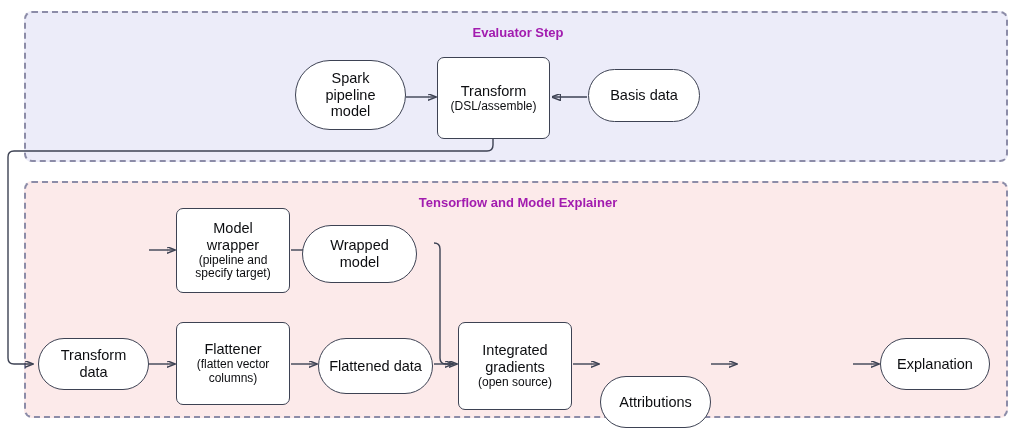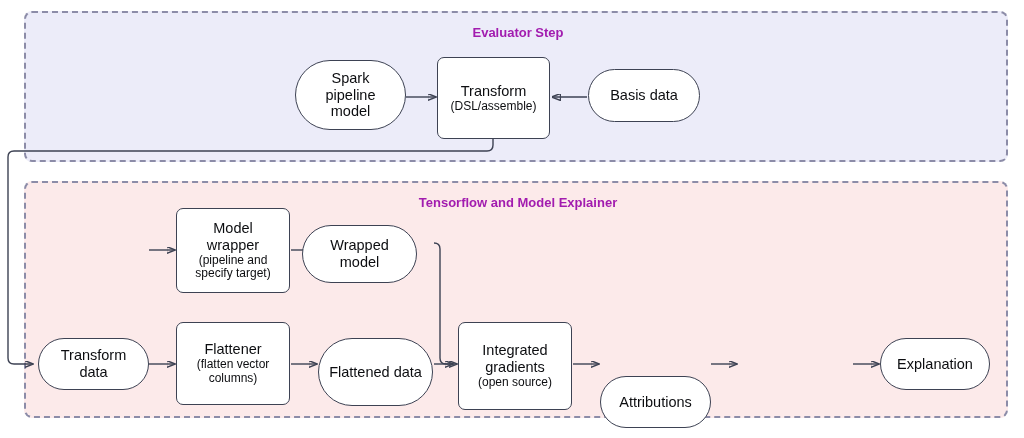--- a/index.html
+++ b/index.html
@@ -175,21 +175,21 @@
     <span class="main">Transform</span>
     <span class="main">data</span>
   </div>
 
   <div class="node rect" style="left:176px; top:322px; width:114px; height:83px;text-align:right;">
     <span class="main">Flattener</span>
     <span class="sub">(flatten vector</span>
     <span class="sub">columns)</span>
   </div>
 
-  <div class="node rounded" style="left:318px; top:338px; width:115px; height:68px;text-align:right;">
+  <div class="node rounded" style="left:318px; top:338px; width:115px; height:56px;text-align:right;">
     <span class="main">Flattened data</span>
   </div>
 
   <div class="node rect" style="left:458px; top:322px; width:114px; height:88px;">
     <span class="main">Integrated</span>
     <span class="main">gradients</span>
     <span class="sub">(open source)</span>
   </div>
 
   <div class="node rounded" style="left:600px; top:338px; width:111px; height:52px;margin-top:38px;">

